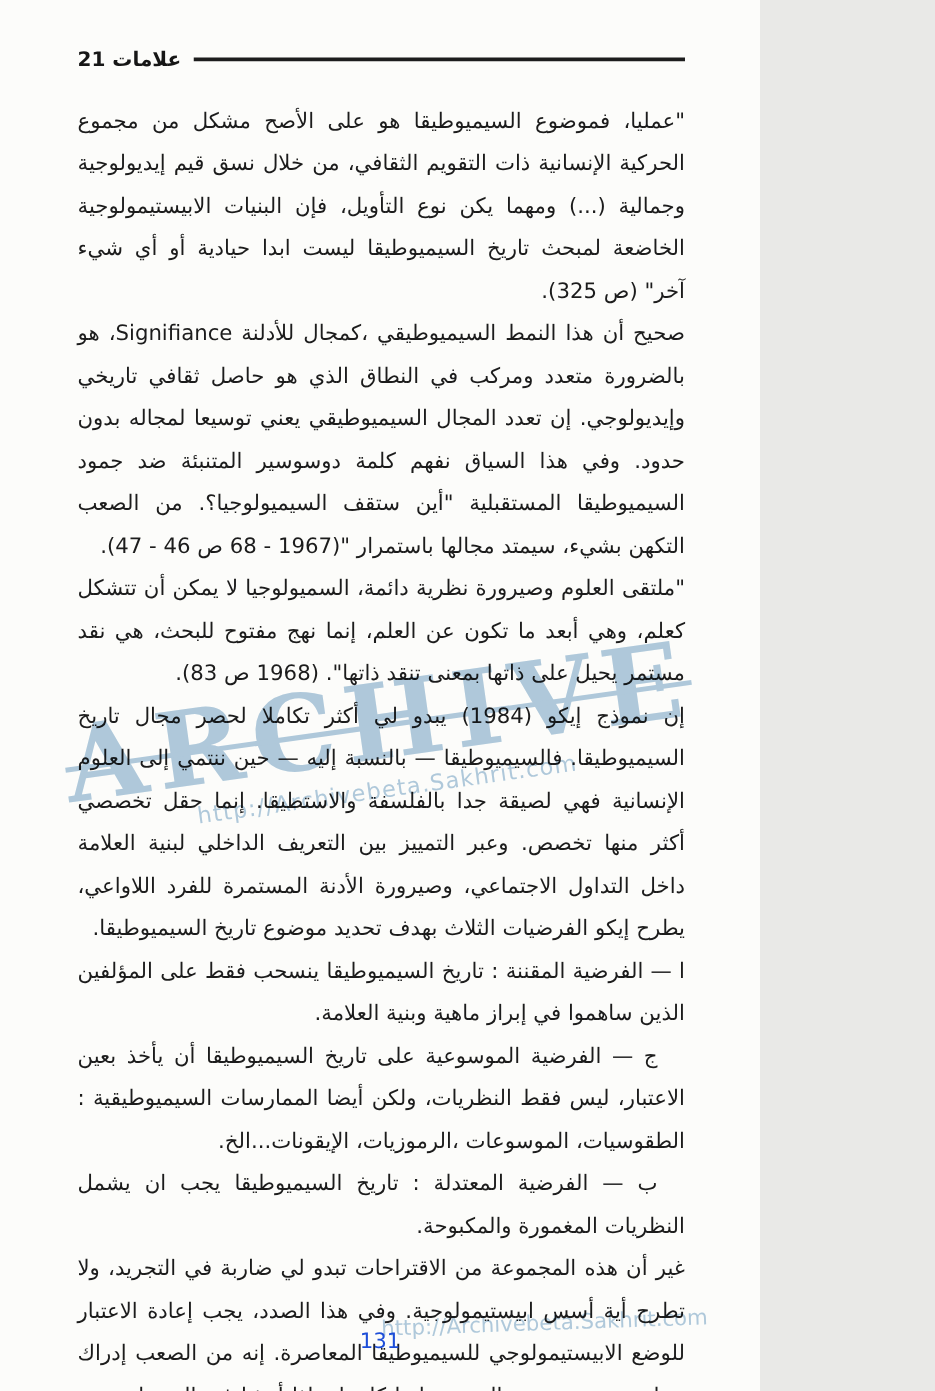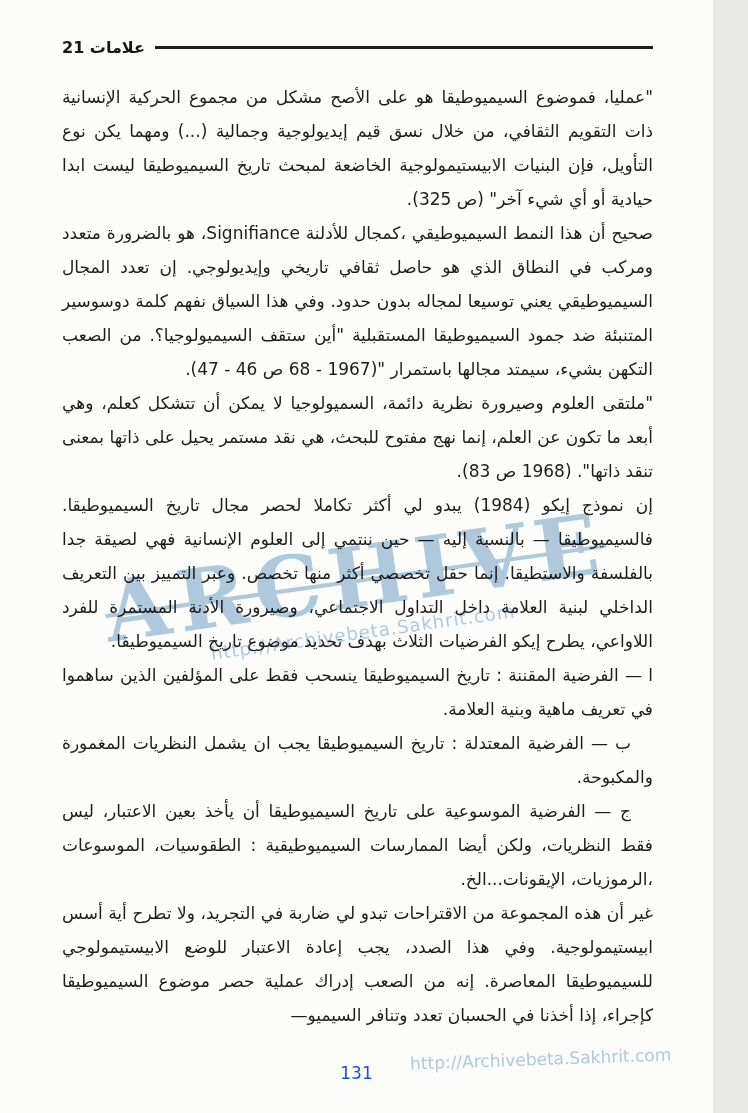--- a/index.html
+++ b/index.html
@@ -4,21 +4,21 @@
 <style>
   * { box-sizing: border-box; }
   html, body { margin: 0; padding: 0; }
   body {
     width: 748px; height: 1113px;
     background: #e9e9e7;
     font-family: "DejaVu Sans", sans-serif;
   }
   .page {
     position: relative;
-    width: 713px; height: 1113px;
+    width: 608px; height: 1113px;
     background: #fcfcfa;
     overflow: hidden;
   }
   .page-header {
     position: absolute;
     top: 38px; left: 62px; right: 60px;
     display: flex; align-items: center; gap: 10px;
   }
   .journal-title {
     font-weight: bold;
@@ -91,23 +91,23 @@
   <header class="page-header">
     <span class="journal-title" dir="rtl">علامات 21</span>
     <span class="header-rule"></span>
   </header>
 
   <main class="body-text" dir="rtl">
     <p class="para">"عمليا، فموضوع السيميوطيقا هو على الأصح مشكل من مجموع الحركية الإنسانية ذات التقويم الثقافي، من خلال نسق قيم إيديولوجية وجمالية (...) ومهما يكن نوع التأويل، فإن البنيات الابيستيمولوجية الخاضعة لمبحث تاريخ السيميوطيقا ليست ابدا حيادية أو أي شيء آخر" (ص 325).</p>
     <p class="para">صحيح أن هذا النمط السيميوطيقي ،كمجال للأدلنة Signifiance، هو بالضرورة متعدد ومركب في النطاق الذي هو حاصل ثقافي تاريخي وإيديولوجي. إن تعدد المجال السيميوطيقي يعني توسيعا لمجاله بدون حدود. وفي هذا السياق نفهم كلمة دوسوسير المتنبئة ضد جمود السيميوطيقا المستقبلية "أين ستقف السيميولوجيا؟. من الصعب التكهن بشيء، سيمتد مجالها باستمرار "(1967 - 68 ص 46 - 47).</p>
     <p class="para">"ملتقى العلوم وصيرورة نظرية دائمة، السميولوجيا لا يمكن أن تتشكل كعلم، وهي أبعد ما تكون عن العلم، إنما نهج مفتوح للبحث، هي نقد مستمر يحيل على ذاتها بمعنى تنقد ذاتها". (1968 ص 83).</p>
     <p class="para">إن نموذج إيكو (1984) يبدو لي أكثر تكاملا لحصر مجال تاريخ السيميوطيقا. فالسيميوطيقا — بالنسبة إليه — حين ننتمي إلى العلوم الإنسانية فهي لصيقة جدا بالفلسفة والاستطيقا. إنما حقل تخصصي أكثر منها تخصص. وعبر التمييز بين التعريف الداخلي لبنية العلامة داخل التداول الاجتماعي، وصيرورة الأدنة المستمرة للفرد اللاواعي، يطرح إيكو الفرضيات الثلاث بهدف تحديد موضوع تاريخ السيميوطيقا.</p>
-    <p class="para">ا — الفرضية المقننة : تاريخ السيميوطيقا ينسحب فقط على المؤلفين الذين ساهموا في تعريف ماهية وبنية العلامة.</p>
+    <p class="para">ا — الفرضية المقننة : تاريخ السيميوطيقا ينسحب فقط على المؤلفين الذين ساهموا في إبراز ماهية وبنية العلامة.</p>
+    <p class="para indent-first">ج — الفرضية الموسوعية على تاريخ السيميوطيقا أن يأخذ بعين الاعتبار، ليس فقط النظريات، ولكن أيضا الممارسات السيميوطيقية : الطقوسيات، الموسوعات ،الرموزيات، الإيقونات...الخ.</p>
     <p class="para indent-first">ب — الفرضية المعتدلة : تاريخ السيميوطيقا يجب ان يشمل النظريات المغمورة والمكبوحة.</p>
-    <p class="para indent-first">ج — الفرضية الموسوعية على تاريخ السيميوطيقا أن يأخذ بعين الاعتبار، ليس فقط النظريات، ولكن أيضا الممارسات السيميوطيقية : الطقوسيات، الموسوعات ،الرموزيات، الإيقونات...الخ.</p>
     <p class="para">غير أن هذه المجموعة من الاقتراحات تبدو لي ضاربة في التجريد، ولا تطرح أية أسس ابيستيمولوجية. وفي هذا الصدد، يجب إعادة الاعتبار للوضع الابيستيمولوجي للسيميوطيقا المعاصرة. إنه من الصعب إدراك عملية حصر موضوع السيميوطيقا كإجراء، إذا أخذنا في الحسبان تعدد وتنافر السيميو—</p>
   </main>
 
   <div class="watermark">
     <div class="wm-archive">ARCHIVE</div>
     <div class="wm-url">http://Archivebeta.Sakhrit.com</div>
   </div>
 
   <div class="wm-url-bottom">http://Archivebeta.Sakhrit.com</div>
 

